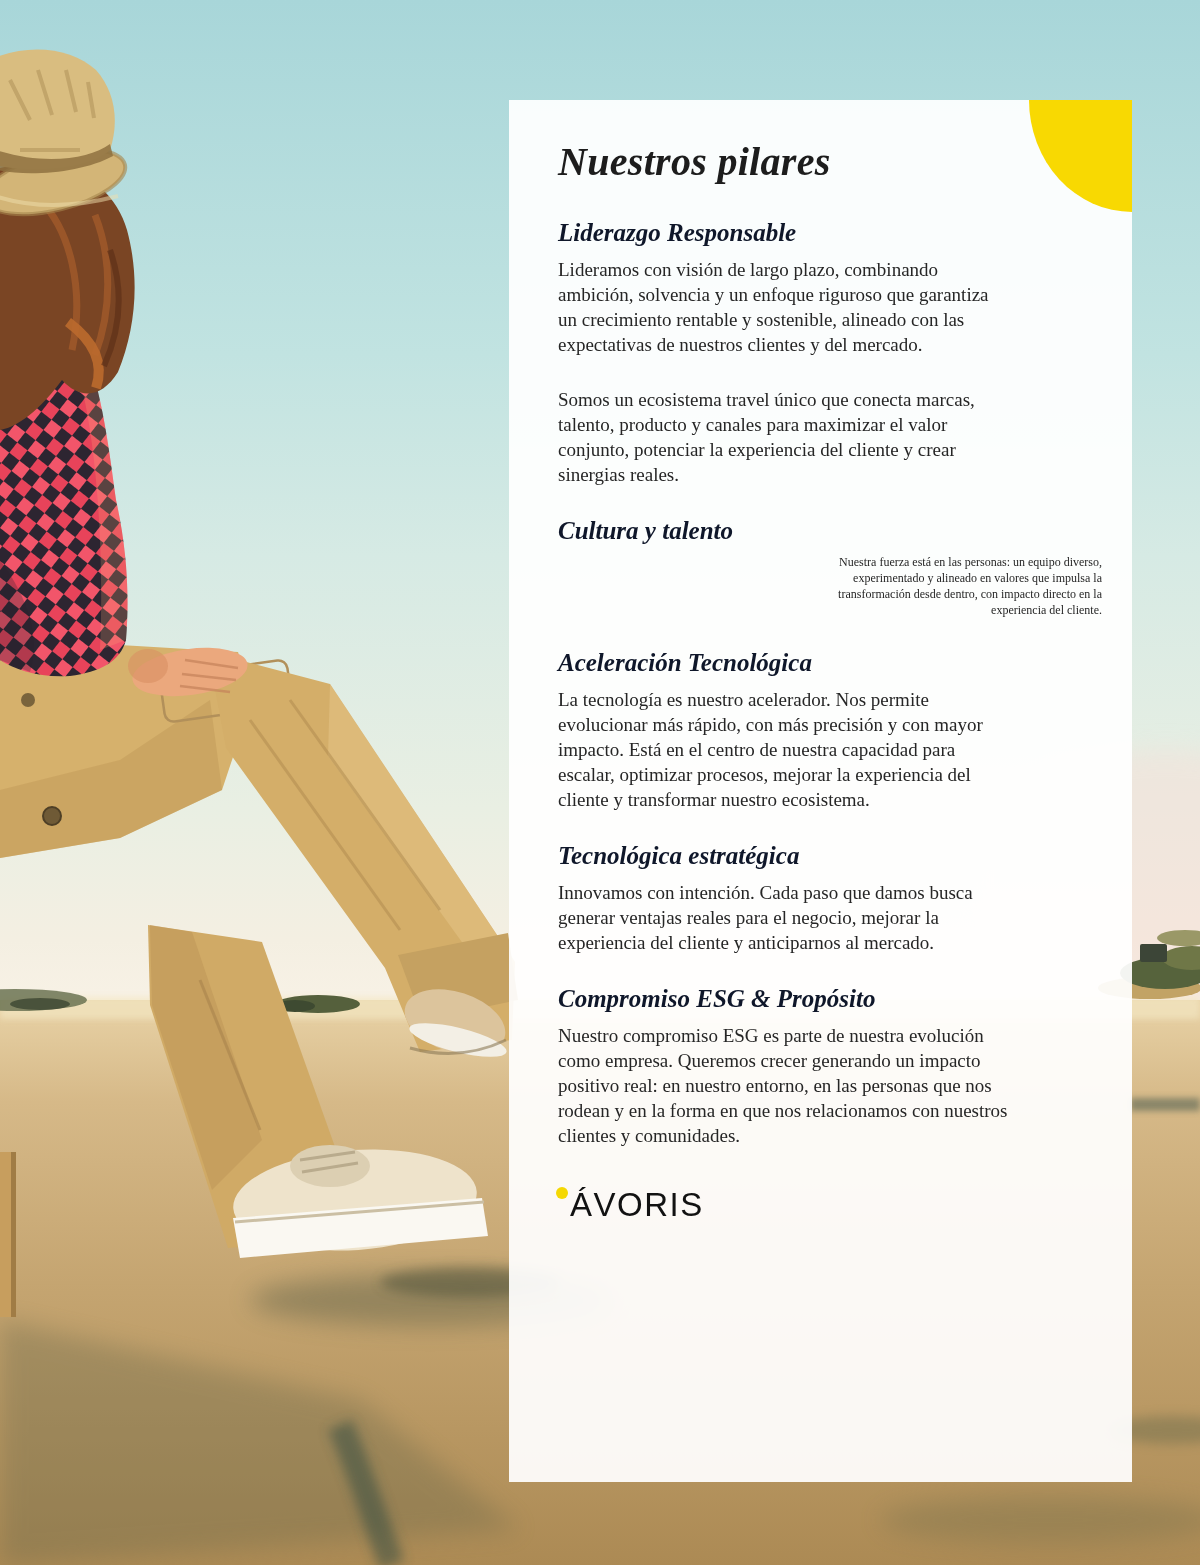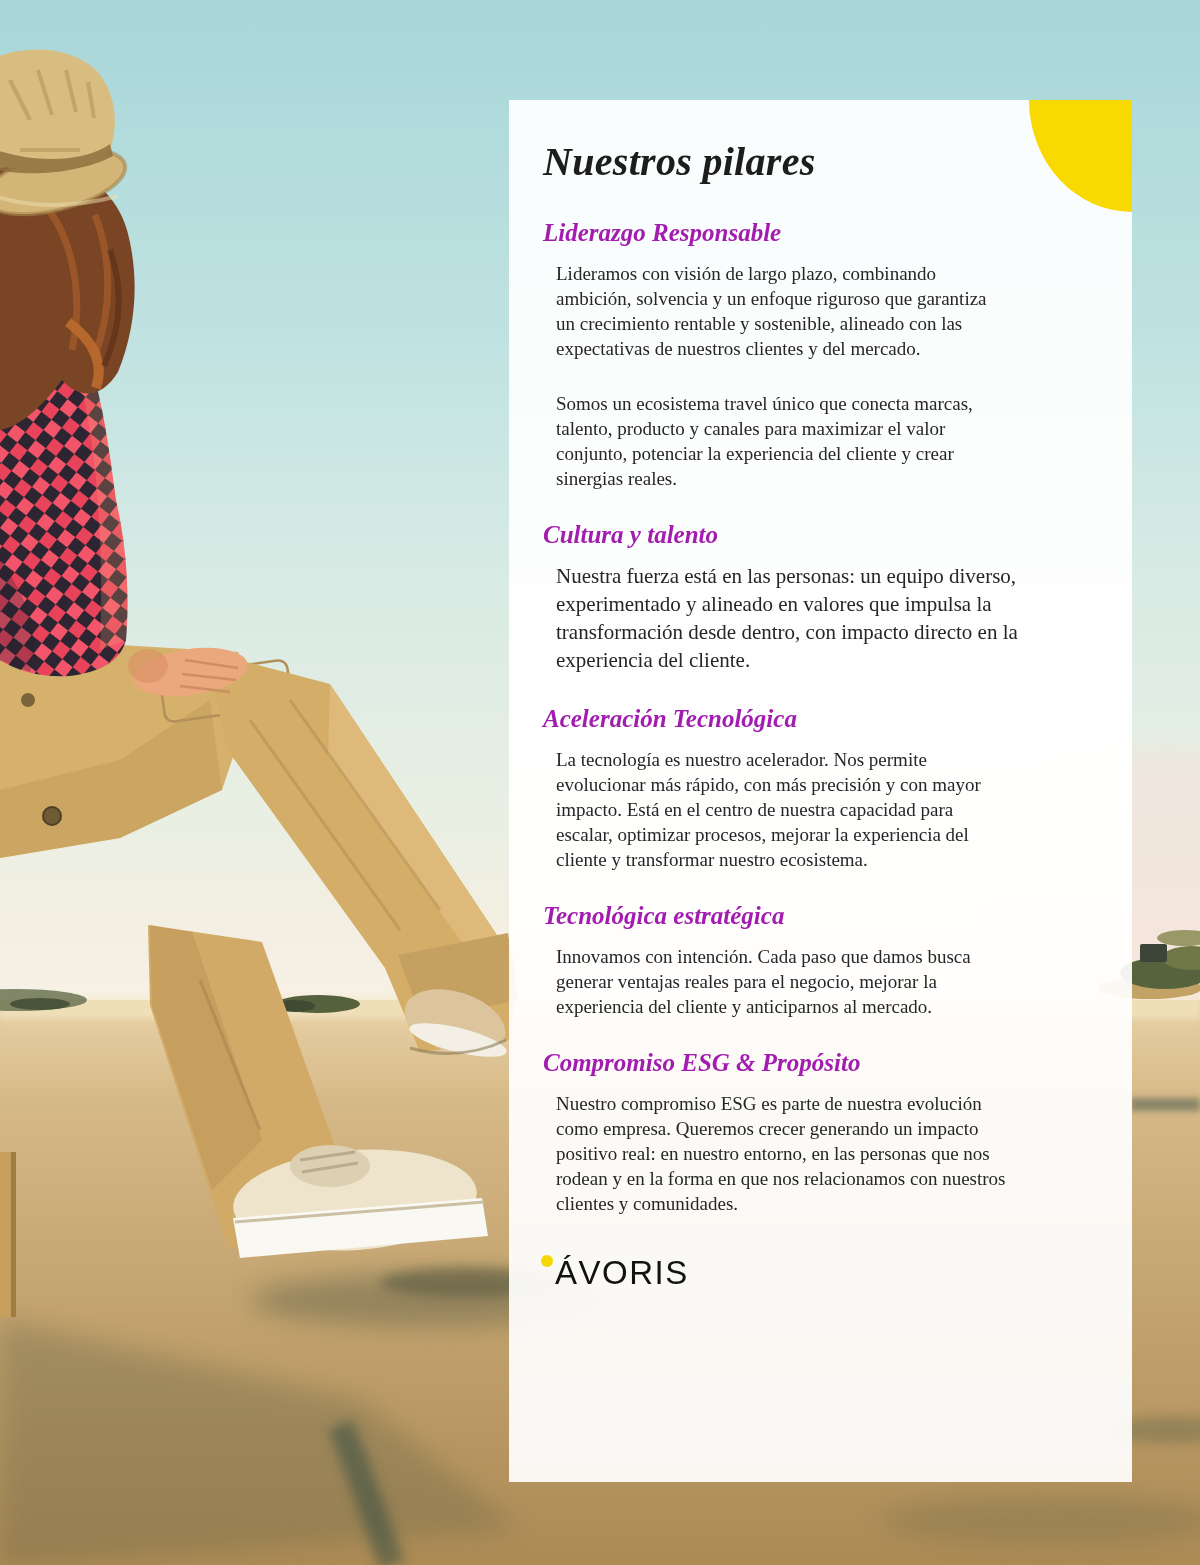--- a/index.html
+++ b/index.html
@@ -13,50 +13,50 @@
   }
   .photo{position:absolute;left:0;top:0;width:1200px;height:1565px;display:block;}
 
   
   .card{
     position:absolute;
     left:509px; top:100px;
     width:623px; height:1382px;
     box-sizing:border-box;
     background:rgba(255,255,255,0.93);
-    padding:38px 30px 0 34px;
+    padding:38px 30px 0 49px;
     box-shadow:0 0 0 0 transparent;
   }
   .corner{
     position:absolute; top:0; right:0;
     width:103px; height:112px;
     background:#f8d902;
     border-bottom-left-radius:100% 100%;
   }
   .card h1{
     margin:0 0 33px 0;
     font-size:40px; line-height:1.2;
     font-style:italic; font-weight:bold;
     color:#1d1d1d; letter-spacing:.3px;
   }
   .card section{margin:0 0 30px 0;}
   .card h2{
     margin:16px 0 9px 0;
     font-size:25px; line-height:1.15;
     font-style:italic; font-weight:bold;
-    color:#a21caf;
+    color:#0f172a;
   }
   .card p{
-    margin:13px;
+    margin:0;
     font-size:19px; line-height:1.32;
     color:#262626;
     white-space:pre-line;
     max-width:566px;
   }
-  .card section.small p{font-size:21px; line-height:1.33;}
+  .card section.small p{font-size:12px; line-height:1.33;text-align:right;}
   .logo{
     position:relative;
     display:inline-block;
     margin-top:8px;
     padding-left:12px;
     font-family:"Liberation Sans","DejaVu Sans",sans-serif;
     font-size:33px; letter-spacing:1.5px;
     color:#121212;
   }
   .logo-dot{

